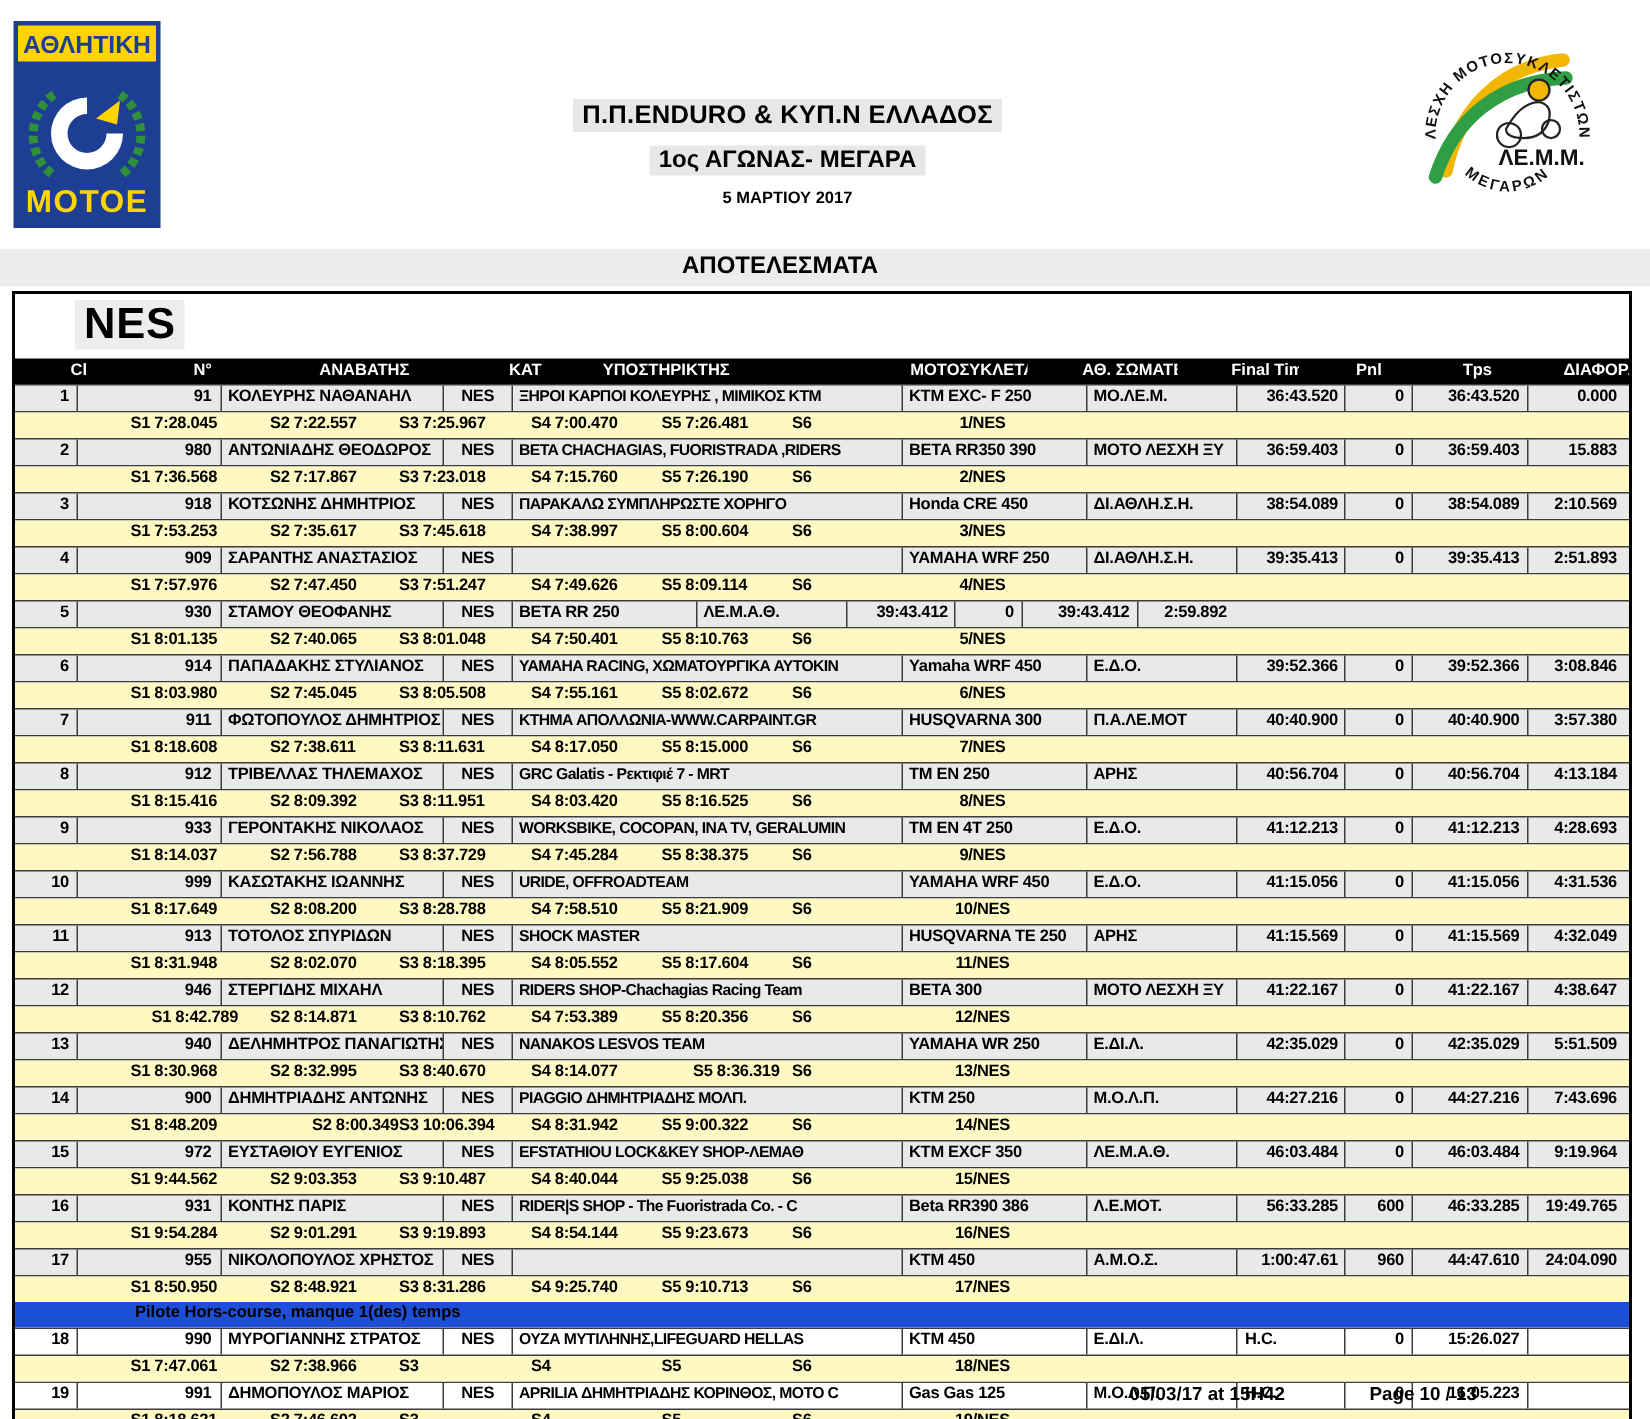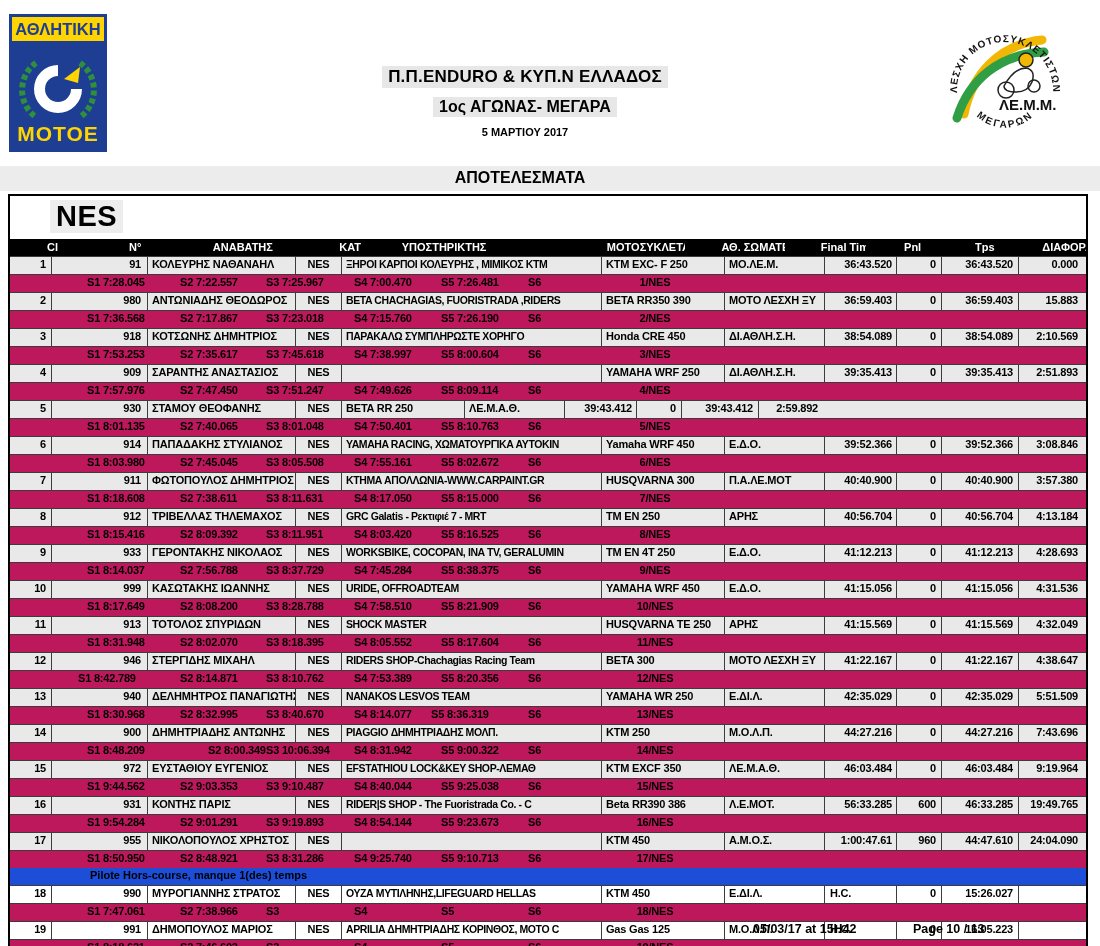--- a/index.html
+++ b/index.html
@@ -34,21 +34,21 @@
   .c-rider{width:148px;padding-left:4px;}
   .c-kat{width:46px;text-align:center;}
   .c-sup{width:260px;padding-left:4px;font-size:10.5px;letter-spacing:-0.4px;}
   .c-bike{width:123px;padding-left:4px;}
   .c-club{width:100px;padding-left:4px;}
   .c-final{width:72px;text-align:right;padding-right:4px;}
   .c-pnl{width:45px;text-align:right;padding-right:5px;}
   .c-tps{width:77px;text-align:right;padding-right:5px;}
   .c-diff{width:63px;text-align:right;padding-right:4px;border-right:none;}
   .cell.hc-left{text-align:left;padding-left:5px;}
-  .row-splits{position:relative;height:17px;background:#be185d;font-size:11px;font-weight:bold;letter-spacing:-0.2px;}
+  .row-splits{position:relative;height:17px;background:#fef9c3;font-size:11px;font-weight:bold;letter-spacing:-0.2px;}
   .row-splits span{position:absolute;top:1px;white-space:nowrap;}
   .row-note{height:17px;background:#1d4ed8;font-size:11px;font-weight:bold;padding-left:80px;line-height:15px;}
   
   .footer{position:absolute;top:922px;left:0;width:1100px;height:20px;font-size:12.5px;font-weight:bold;}
   .footer .f-date{position:absolute;left:753px;}
   .footer .f-page{position:absolute;left:913px;}
 </style>
 </head>
 <body>
 
@@ -366,21 +366,21 @@
         <div class="cell c-kat">NES</div>
         <div class="cell c-sup">RIDERS SHOP-Chachagias Racing Team</div>
         <div class="cell c-bike">BETA 300</div>
         <div class="cell c-club">ΜΟΤΟ ΛΕΣΧΗ ΞΥ</div>
         <div class="cell c-final">41:22.167</div>
         <div class="cell c-pnl">0</div>
         <div class="cell c-tps">41:22.167</div>
         <div class="cell c-diff">4:38.647</div>
       </div>
       <div class="row-splits">
-        <span style="left: 68px;">S1 8:42.789</span>
+        <span style="left: 91px;">S1 8:42.789</span>
         <span style="left: 170px;">S2 8:14.871</span>
         <span style="left: 256px;">S3 8:10.762</span>
         <span style="left: 344px;">S4 7:53.389</span>
         <span style="left: 431px;">S5 8:20.356</span>
         <span style="left: 518px;">S6</span>
         <span style="left: 560px; width: 170px; text-align: center;">12/NES</span>
       </div>
       <div class="row-main">
         <div class="cell c-cl">13</div>
         <div class="cell c-num">940</div>
@@ -392,21 +392,21 @@
         <div class="cell c-final">42:35.029</div>
         <div class="cell c-pnl">0</div>
         <div class="cell c-tps">42:35.029</div>
         <div class="cell c-diff">5:51.509</div>
       </div>
       <div class="row-splits">
         <span style="left: 77px;">S1 8:30.968</span>
         <span style="left: 170px;">S2 8:32.995</span>
         <span style="left: 256px;">S3 8:40.670</span>
         <span style="left: 344px;">S4 8:14.077</span>
-        <span style="left: 421px;">S5 8:36.319</span>
+        <span style="left: 452px;">S5 8:36.319</span>
         <span style="left: 518px;">S6</span>
         <span style="left: 560px; width: 170px; text-align: center;">13/NES</span>
       </div>
       <div class="row-main">
         <div class="cell c-cl">14</div>
         <div class="cell c-num">900</div>
         <div class="cell c-rider">ΔΗΜΗΤΡΙΑΔΗΣ ΑΝΤΩΝΗΣ</div>
         <div class="cell c-kat">NES</div>
         <div class="cell c-sup">PIAGGIO ΔΗΜΗΤΡΙΑΔΗΣ ΜΟΛΠ.</div>
         <div class="cell c-bike">KTM 250</div>

